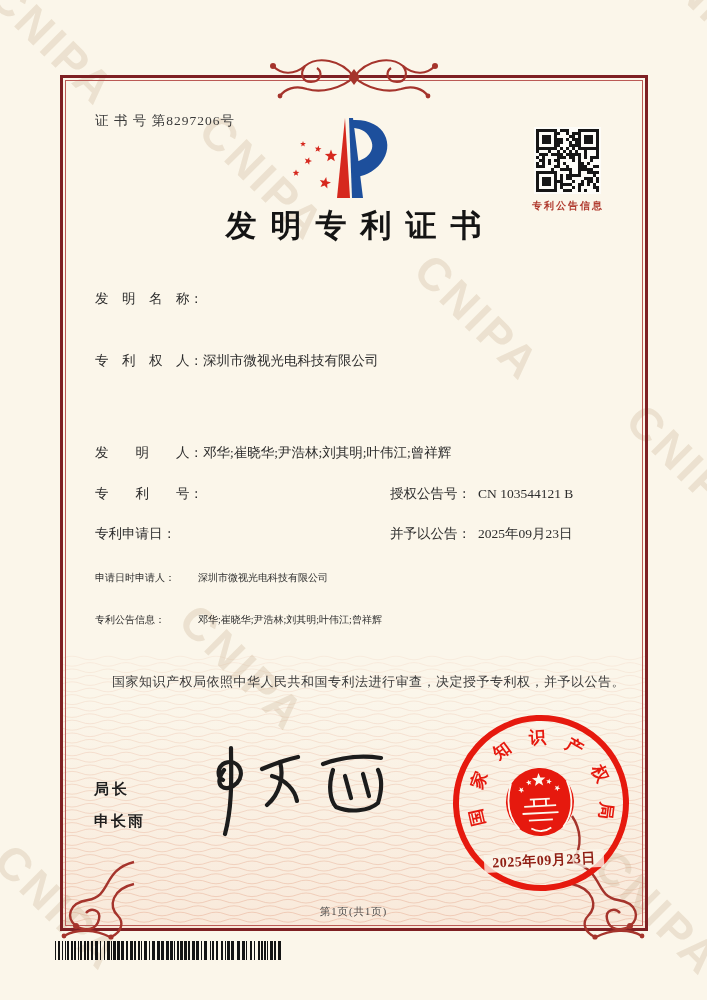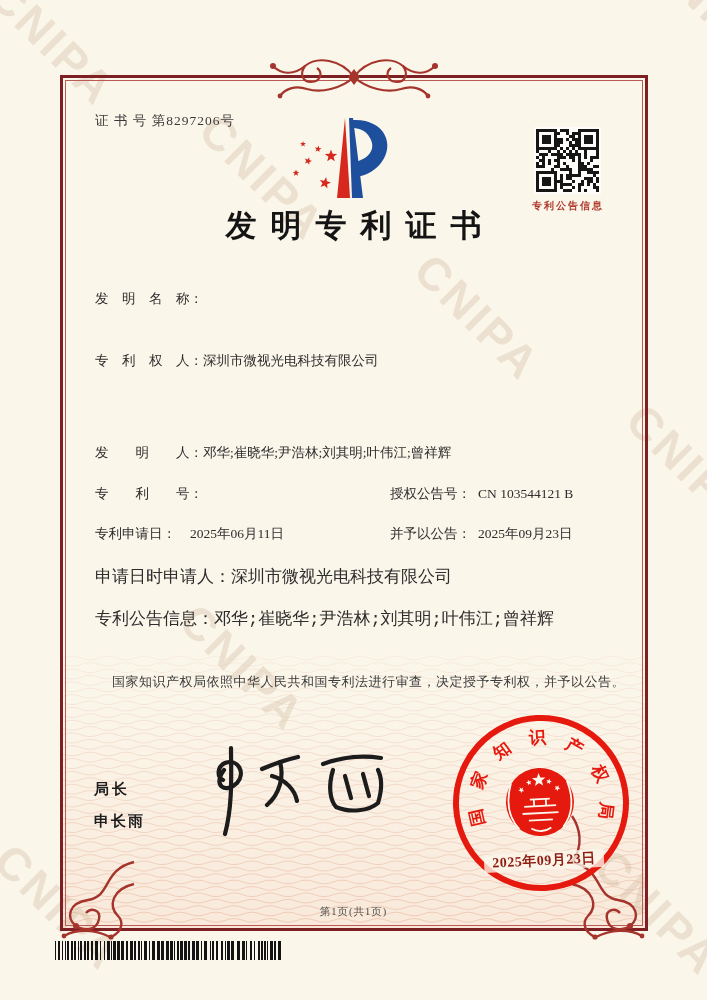--- a/index.html
+++ b/index.html
@@ -44,21 +44,21 @@
   .qr-label{position:absolute;left:513px;top:199px;width:110px;z-index:3;text-align:center;
     font-size:10px;letter-spacing:2px;color:var(--accent-red,#b03a2e);font-weight:bold;}
   .doc-title{position:absolute;left:0;top:205px;width:707px;z-index:3;text-align:center;
     font-size:31px;font-weight:600;letter-spacing:14px;text-indent:14px;color:#141414;}
 
   
   .rows{position:absolute;left:95px;top:280px;width:545px;z-index:3;font-size:13.5px;line-height:21px;}
   .row{display:flex;position:absolute;left:0;}
   .row .lab{flex:0 0 95px;white-space:nowrap;}
   .row .val{flex:1;}
-  .row.small{font-size:17px;font-family:Liberation Mono, monospace;}
+  .row.small{font-size:10px;}
   .row.small .lab{flex:0 0 103px;}
   .two-col .col-r{position:absolute;left:295px;top:0;display:flex;width:250px;}
   .two-col .col-r .lab{flex:0 0 88px;}
 
   
   .statement{position:absolute;left:86px;top:668px;width:548px;z-index:3;
     font-size:13px;line-height:28px;letter-spacing:0.5px;color:#3b3b3b;}
   .statement .l1{text-indent:26px;}
 
   
@@ -471,21 +471,20 @@
   </div>
   <div class="row two-col" style="top:203px;width:550px;">
     <span class="lab">专　　利　　号：</span>
     <span class="col-r">
       <span class="lab">授权公告号：</span>
       <span class="val">CN 103544121 B</span>
     </span>
   </div>
   <div class="row two-col" style="top:243px;width:550px;">
     <span class="lab">专利申请日：</span>
-    <span class="val">2025年06月11日</span>
     <span class="col-r">
       <span class="lab">并予以公告：</span>
       <span class="val">2025年09月23日</span>
     </span>
   </div>
   <div class="row small" style="top:287px;">
     <span class="lab">申请日时申请人：</span>
     <span class="val">深圳市微视光电科技有限公司</span>
   </div>
   <div class="row small" style="top:329px;">

